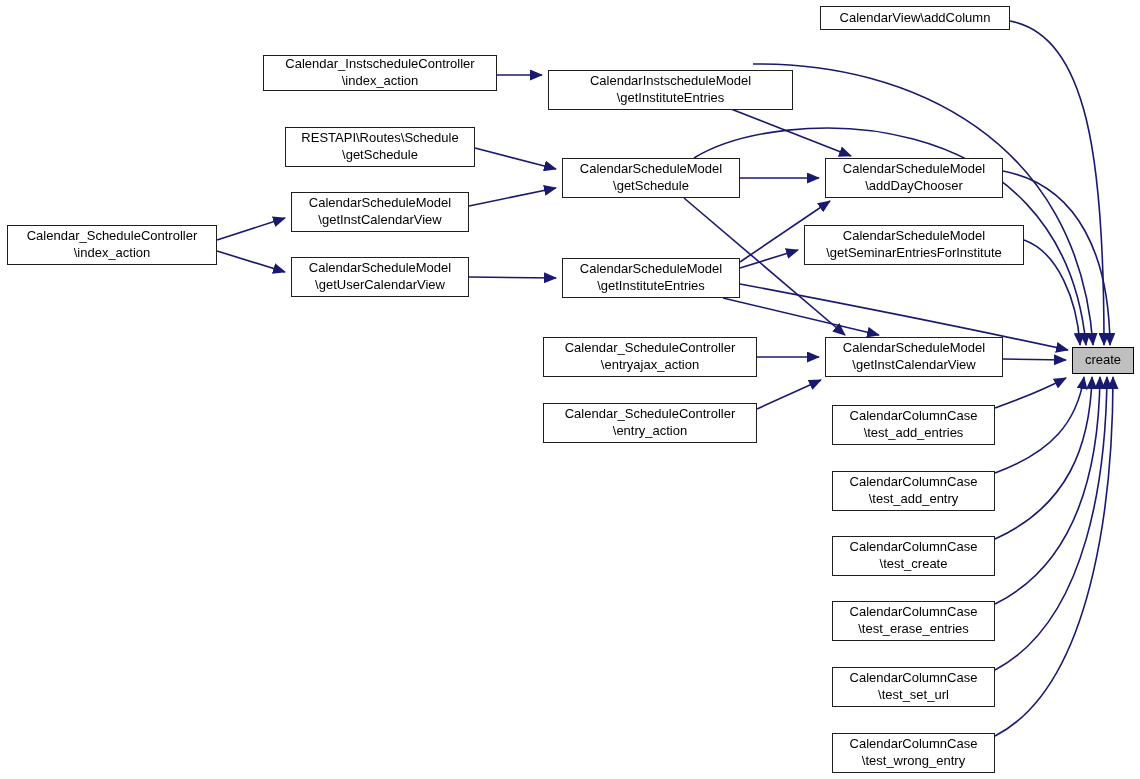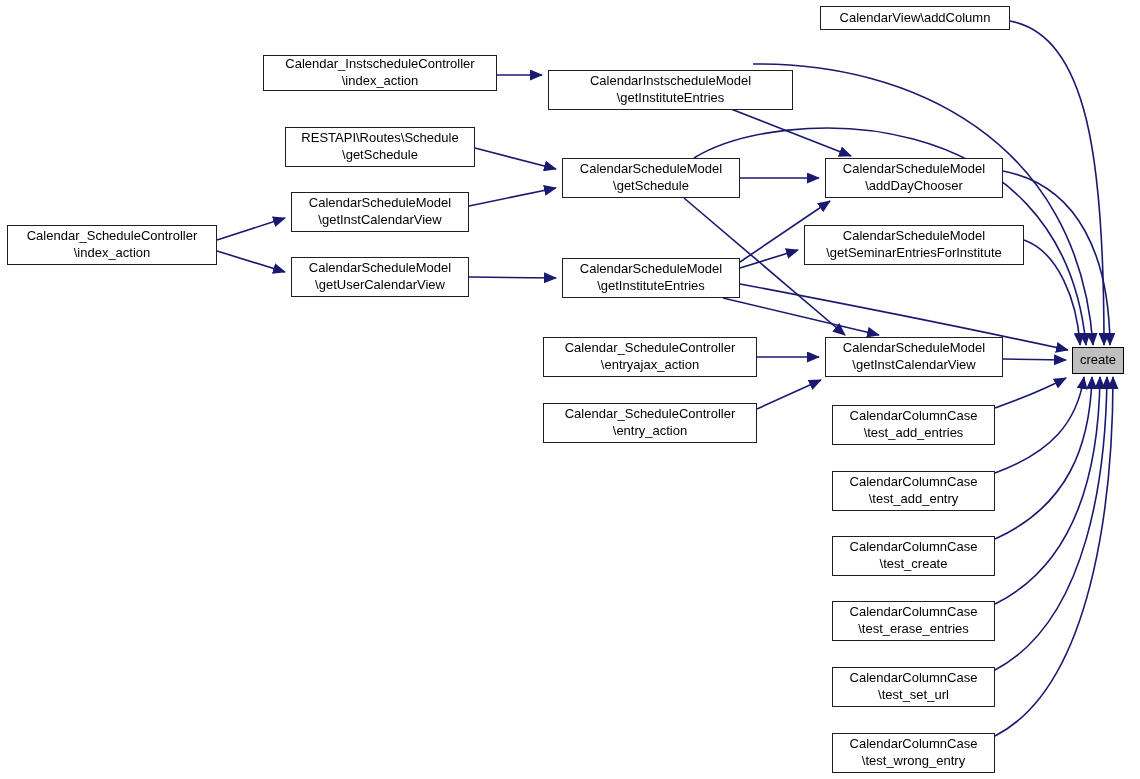--- a/index.html
+++ b/index.html
@@ -102,21 +102,21 @@
         <span>\entryajax_action</span>
       </div>
       <div class="node" style="left: 825px; top: 337px; width: 178px; height: 40px;">
         <span>CalendarScheduleModel</span>
         <span>\getInstCalendarView</span>
       </div>
       <div class="node" style="left: 543px; top: 403px; width: 214px; height: 40px;">
         <span>Calendar_ScheduleController</span>
         <span>\entry_action</span>
       </div>
-      <div class="node highlight" style="left: 1072px; top: 347px; width: 52px; height: 27px;">
+      <div class="node highlight" style="left: 1072px; top: 347px; width: 62px; height: 27px;">
         <span>create</span>
       </div>
       <div class="node" style="left: 832px; top: 405px; width: 163px; height: 40px;">
         <span>CalendarColumnCase</span>
         <span>\test_add_entries</span>
       </div>
       <div class="node" style="left: 832px; top: 471px; width: 163px; height: 40px;">
         <span>CalendarColumnCase</span>
         <span>\test_add_entry</span>
       </div>

